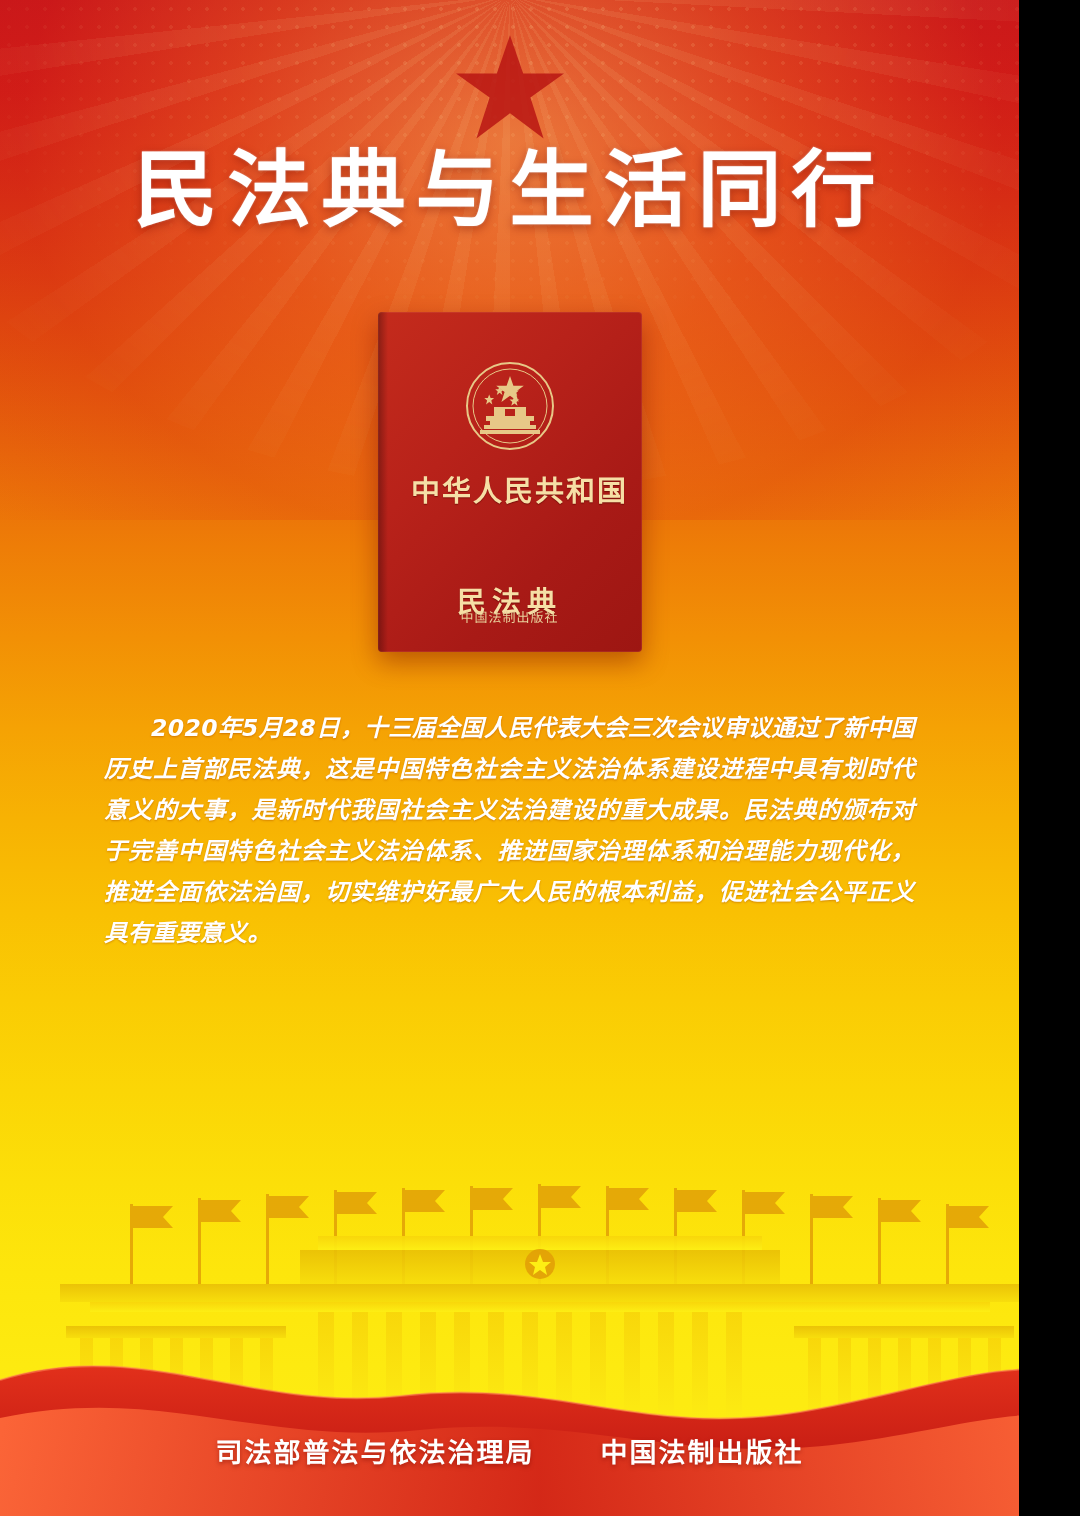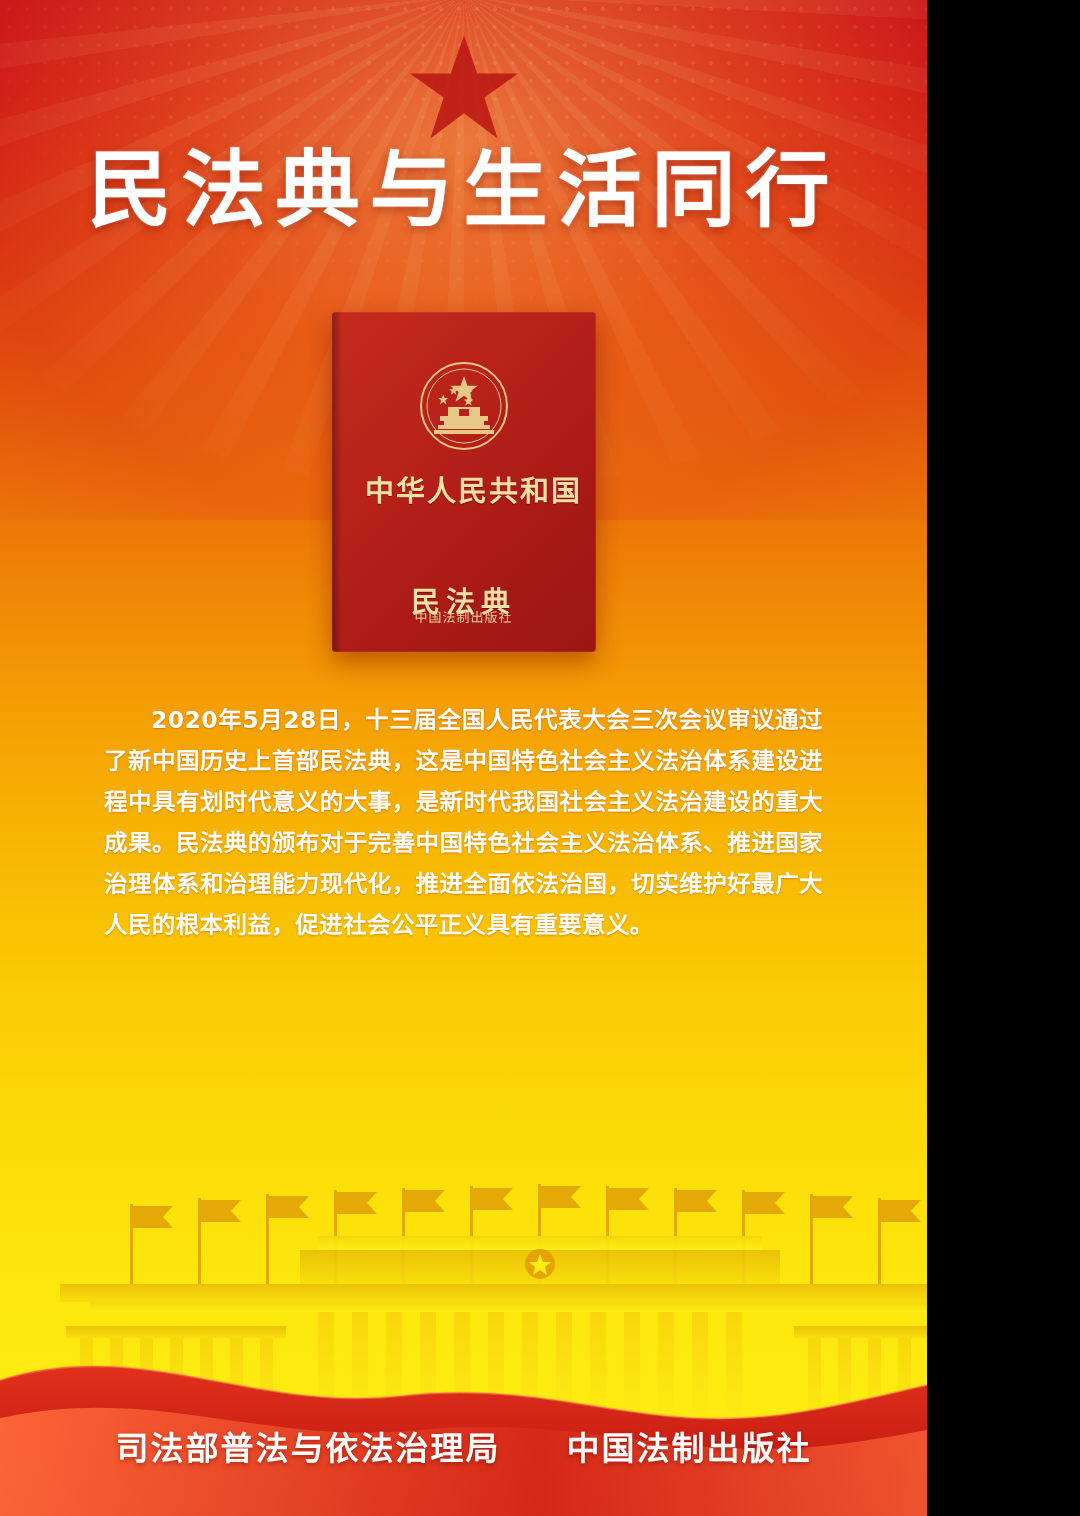--- a/index.html
+++ b/index.html
@@ -2,21 +2,21 @@
 <html lang="zh-CN"><head>
 <meta charset="utf-8">
 <style>
   html, body {
     margin: 0;
     padding: 0;
     background: #000;
   }
   .poster {
     position: relative;
-    width: 927px;
+    width: 1019px;
     height: 1516px;
     overflow: hidden;
     font-family: "Liberation Sans", "DejaVu Sans", sans-serif;
     background: linear-gradient(180deg,
         #c8151a 0%,
         #cf1a17 6%,
         #d52a14 12%,
         #dc3d10 18%,
         #e2520c 24%,
         #e8680a 30%,
@@ -167,21 +167,21 @@
     top: 696px;
     color: #ffffff;
     font-size: 23.5px;
     line-height: 41px;
     font-weight: bold;
     letter-spacing: 0.4px;
     text-align: justify;
     text-shadow: 0 1px 2px rgba(150,40,0,0.35);
     font-family: "DejaVu Sans", "Liberation Sans", sans-serif;
   }
-  .body-text p { margin: 4px 0 10px 0; text-indent: 2em; }
+  .body-text p { margin: 12px 0 10px 0; text-indent: 2em; font-style: italic; }
 
   
   .hall {
     position: absolute;
     left: 0;
     bottom: 0;
     width: 1080px;
     height: 340px;
     pointer-events: none;
   }
@@ -197,21 +197,21 @@
   }
 
   .footer {
     position: absolute;
     left: 0; right: 0;
     bottom: 46px;
     display: flex;
     justify-content: center;
     gap: 66px;
     color: #ffffff;
-    font-size: 33px;
+    font-size: 27px;
     font-weight: bold;
     letter-spacing: 2px;
     text-shadow: 0 2px 4px rgba(120,10,0,0.5);
     font-family: "DejaVu Sans", "Liberation Sans", sans-serif;
   }
 </style>
 </head>
 <body>
 
 <div class="poster">

